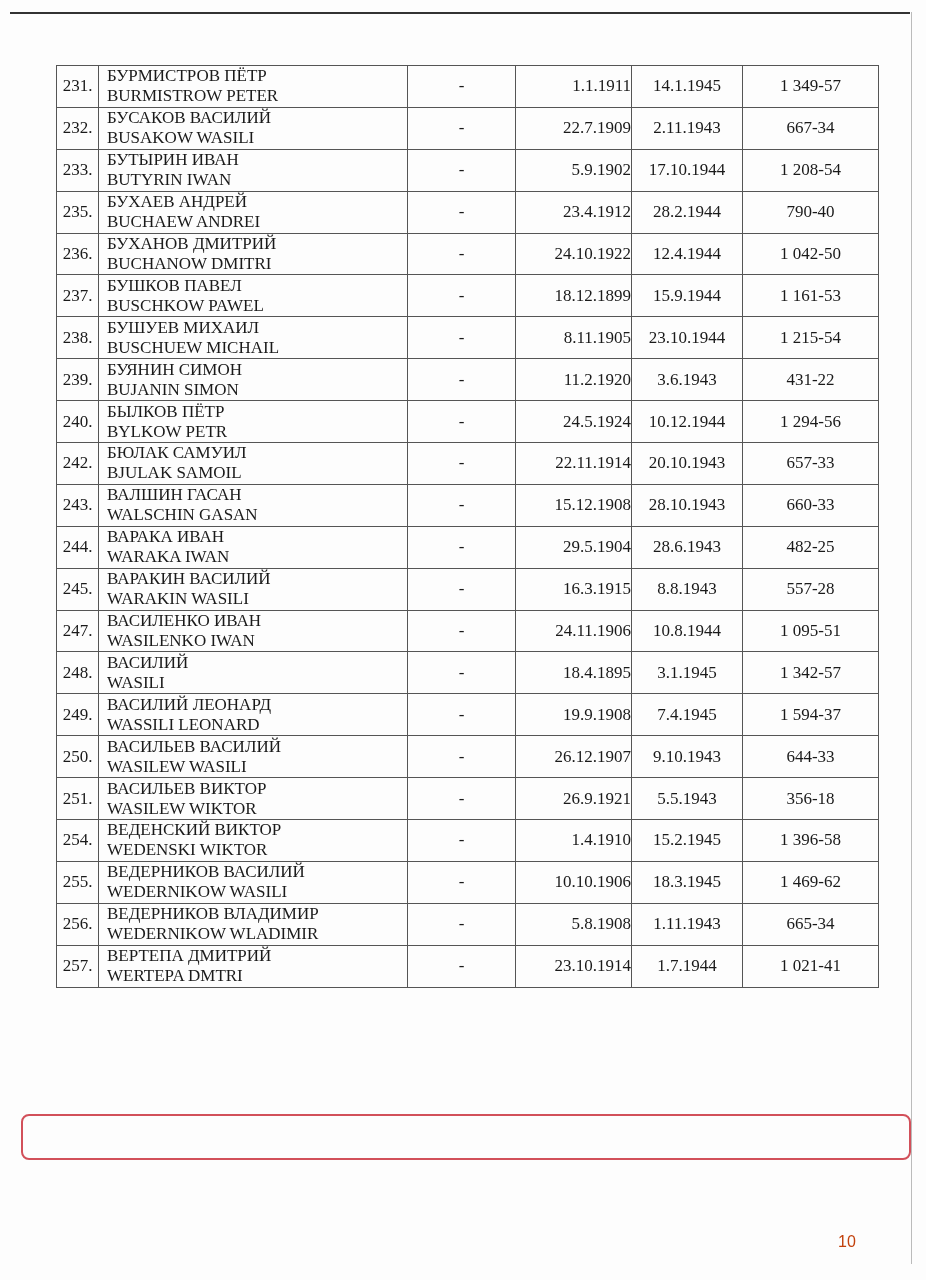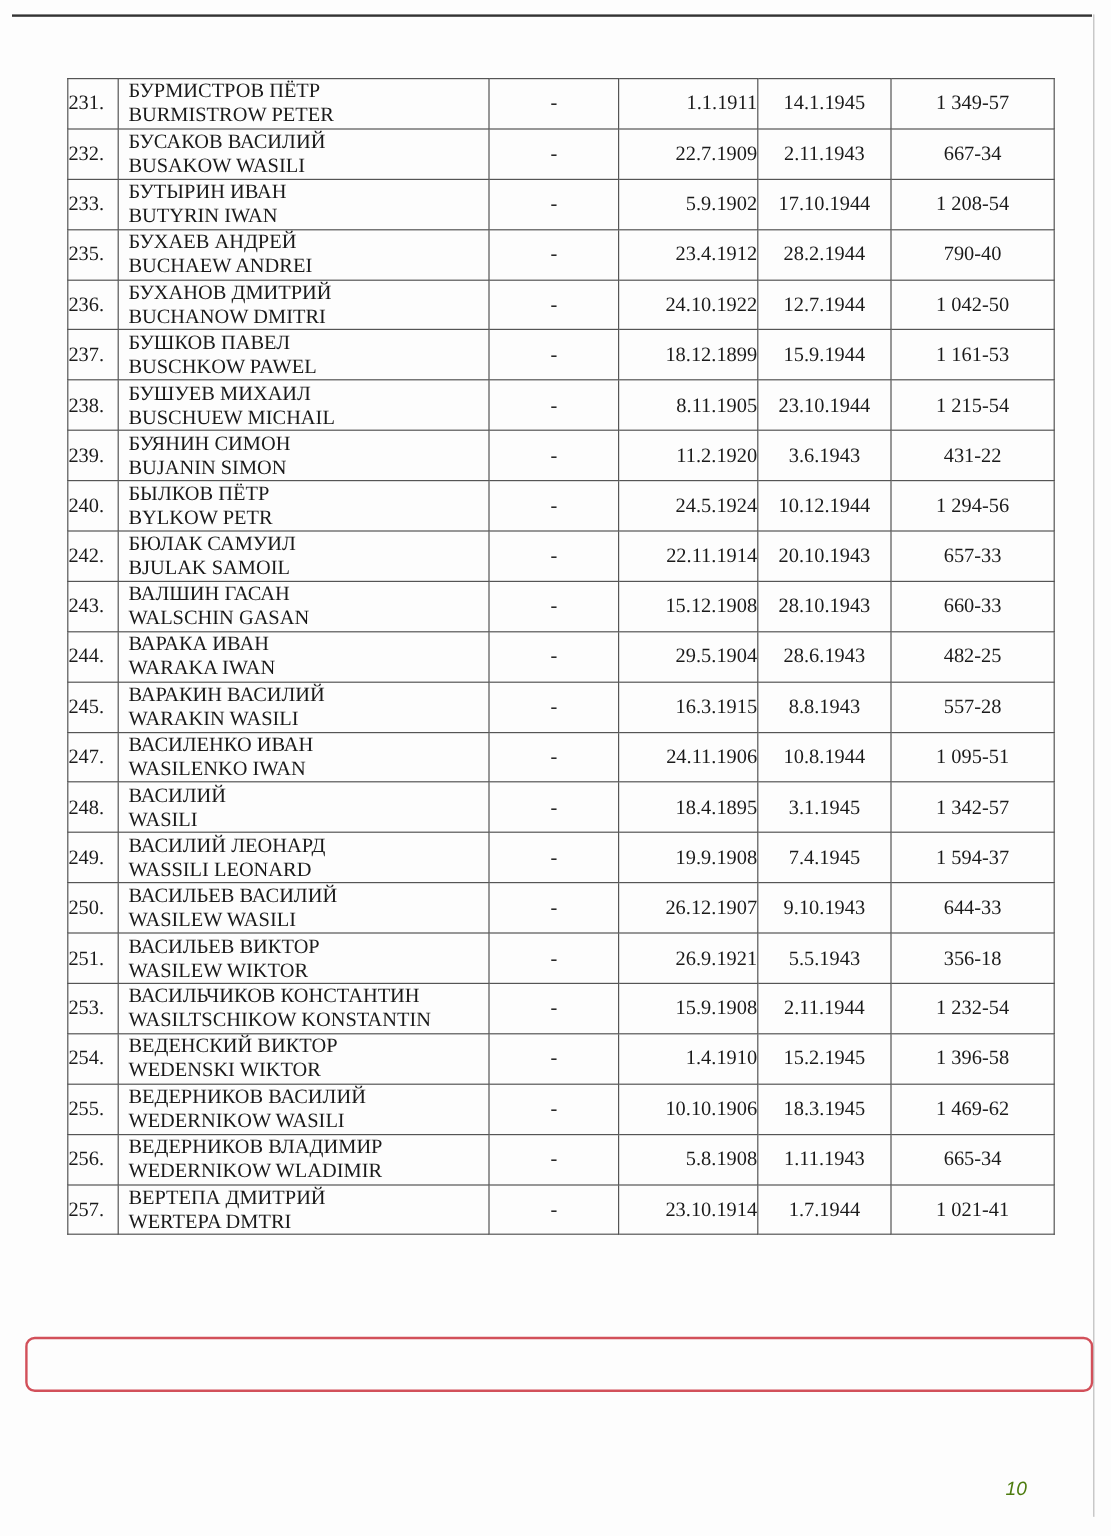--- a/index.html
+++ b/index.html
@@ -9,34 +9,34 @@
   }
   .top-rule { position: absolute; left: 10px; top: 12px; width: 900px; height: 2px; background: #333; }
   .right-edge { position: absolute; left: 911px; top: 12px; width: 1px; height: 1252px; background: #bbb; }
   table.list {
     position: absolute; left: 56px; top: 65px; border-collapse: collapse; table-layout: fixed;
   }
   table.list td {
     border: 1px solid #555; height: 40.9px; padding: 0; vertical-align: middle;
     font-size: 17px; line-height: 20px;
   }
-  td.num { width: 41px; text-align: left; font-size: 18px; padding-left: 0; }
+  td.num { width: 41px; text-align: center; font-size: 18px; padding-left: 0; }
   td.name { width: 300px; padding-left: 8px !important; text-align: left; }
   td.name div { white-space: nowrap; }
   td.dash { width: 107px; text-align: center; }
   td.birth { width: 115px; text-align: right; }
   td.death { width: 110px; text-align: center; }
   td.grave { width: 135px; text-align: center; }
   .highlight {
     position: absolute; left: 21px; top: 1114px; width: 886px; height: 42px;
     border: 2px solid #d2505a; border-radius: 8px; pointer-events: none;
   }
   .page-num {
     position: absolute; left: 838px; top: 1233px; font-family: "Liberation Sans", sans-serif;
-    font-size: 16px; color: #4d7c0f; font-style: italic;
+    font-size: 16px; color: #c2410c;
   }
 </style>
 </head>
 <body>
 
 <div class="top-rule"></div>
 <div class="right-edge"></div>
 
 <table class="list">
   <tbody id="rows">
@@ -85,21 +85,21 @@
         <td class="grave">790-40</td>
       </tr>
       <tr>
         <td class="num">236.</td>
         <td class="name">
           <div>БУХАНОВ ДМИТРИЙ</div>
           <div>BUCHANOW DMITRI</div>
         </td>
         <td class="dash">-</td>
         <td class="birth">24.10.1922</td>
-        <td class="death">12.7.1944</td>
+        <td class="death">12.4.1944</td>
         <td class="grave">1 042-50</td>
       </tr>
       <tr>
         <td class="num">237.</td>
         <td class="name">
           <div>БУШКОВ ПАВЕЛ</div>
           <div>BUSCHKOW PAWEL</div>
         </td>
         <td class="dash">-</td>
         <td class="birth">18.12.1899</td>
@@ -232,31 +232,20 @@
         <td class="name">
           <div>ВАСИЛЬЕВ ВИКТОР</div>
           <div>WASILEW WIKTOR</div>
         </td>
         <td class="dash">-</td>
         <td class="birth">26.9.1921</td>
         <td class="death">5.5.1943</td>
         <td class="grave">356-18</td>
       </tr>
       <tr>
-        <td class="num">253.</td>
-        <td class="name">
-          <div>ВАСИЛЬЧИКОВ КОНСТАНТИН</div>
-          <div>WASILTSCHIKOW KONSTANTIN</div>
-        </td>
-        <td class="dash">-</td>
-        <td class="birth">15.9.1908</td>
-        <td class="death">2.11.1944</td>
-        <td class="grave">1 232-54</td>
-      </tr>
-      <tr>
         <td class="num">254.</td>
         <td class="name">
           <div>ВЕДЕНСКИЙ ВИКТОР</div>
           <div>WEDENSKI WIKTOR</div>
         </td>
         <td class="dash">-</td>
         <td class="birth">1.4.1910</td>
         <td class="death">15.2.1945</td>
         <td class="grave">1 396-58</td>
       </tr>

